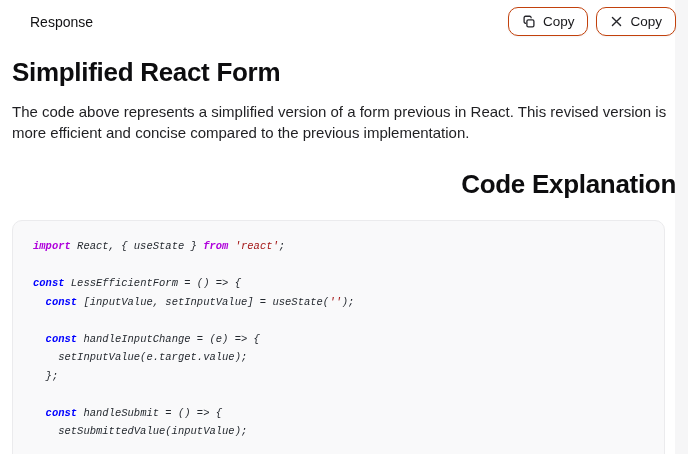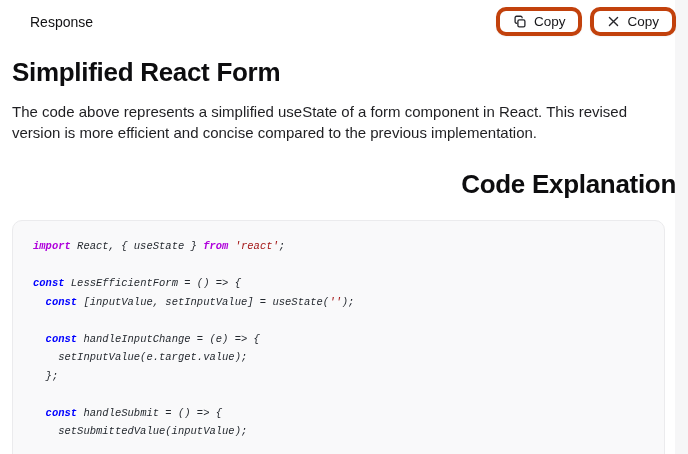--- a/index.html
+++ b/index.html
@@ -21,21 +21,21 @@
     display: flex; align-items: center; justify-content: space-between;
     padding-top: 7px;
     margin-left: 18px;
   }
   .panel-label { font-size: 14px; color: #111113; }
   .btn-group { display: flex; gap: 8px; position: relative; z-index: 2; }
   .btn {
     display: flex; align-items: center; gap: 7px;
     height: 29px; padding: 0 13px;
     background: #ffffff;
-    border: 4px solid #c2410c;
+    border: 1px solid #c2410c;
     border-radius: 10px;
     font-family: "Liberation Sans", sans-serif;
     font-size: 13.5px; font-weight: 500; color: #18181b;
     box-shadow: 0 1px 2px rgba(0,0,0,0.05);
     cursor: pointer;
   }
   .btn svg { display: block; }
   h1.title {
     margin-top: 21px;
     font-size: 26px; font-weight: 700; color: #0d0d0f;
@@ -99,21 +99,21 @@
             <path d="M3 3l10 10M13 3L3 13"></path>
           </svg>
         </span>
         <span>Copy</span>
       </button>
     </div>
   </div>
 
   <h1 class="title">Simplified React Form</h1>
 
-  <p class="description">The code above represents a simplified useState of a form component in React. This revised version is more efficient and concise compared to the previous implementation.</p>
+  <p class="description">The code above represents a simplified version of a form previous in React. This revised version is more efficient and concise compared to the previous implementation.</p>
 
   <h2 class="section-title">Code Explanation</h2>
 
   <div class="code-card">
     <div class="code-content">
         <div class="code-line"><span class="tok-kw1">import</span><span class="tok-plain"> React, { useState } </span><span class="tok-kw1">from</span><span class="tok-plain"> </span><span class="tok-str">'react'</span><span class="tok-plain">;</span></div>
         <div class="code-line"></div>
         <div class="code-line"><span class="tok-kw2">const</span><span class="tok-plain"> LessEfficientForm = () =&gt; {</span></div>
         <div class="code-line"><span class="tok-plain">  </span><span class="tok-kw2">const</span><span class="tok-plain"> [inputValue, setInputValue] = useState(</span><span class="tok-str">''</span><span class="tok-plain">);</span></div>
         <div class="code-line"></div>

